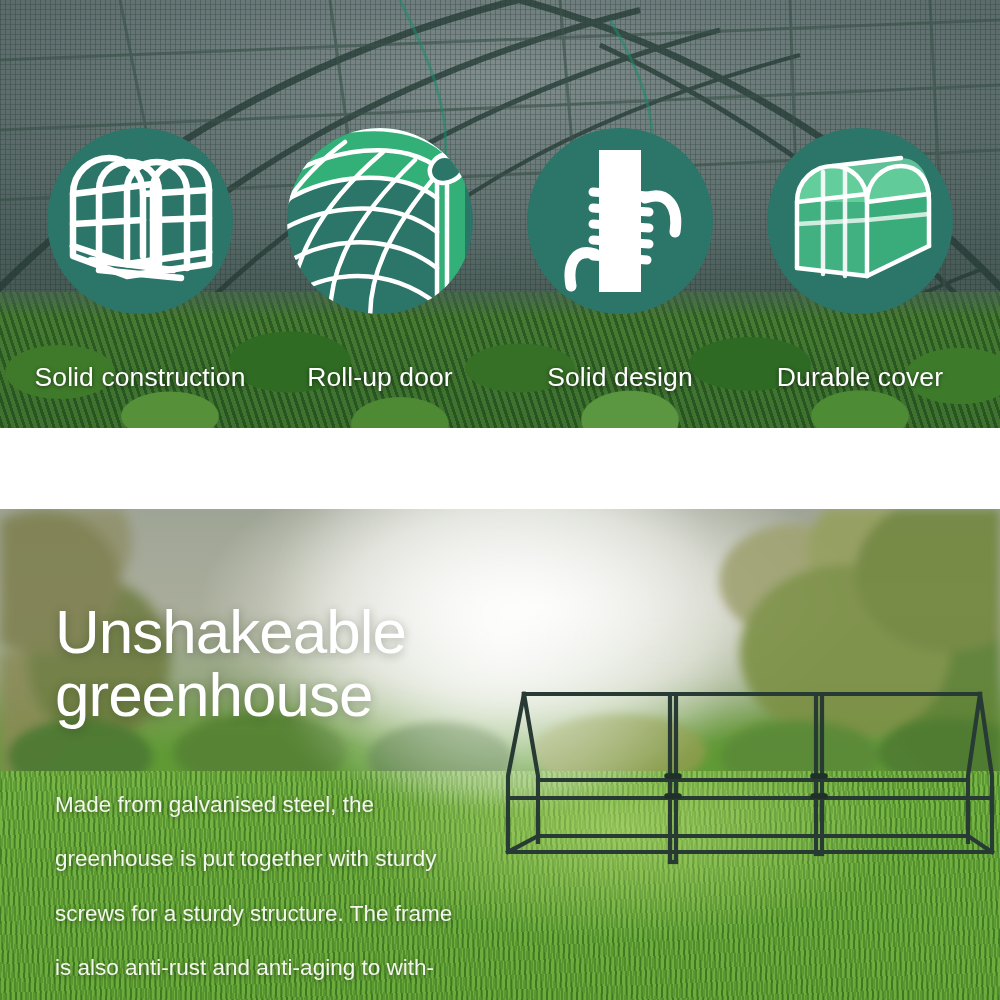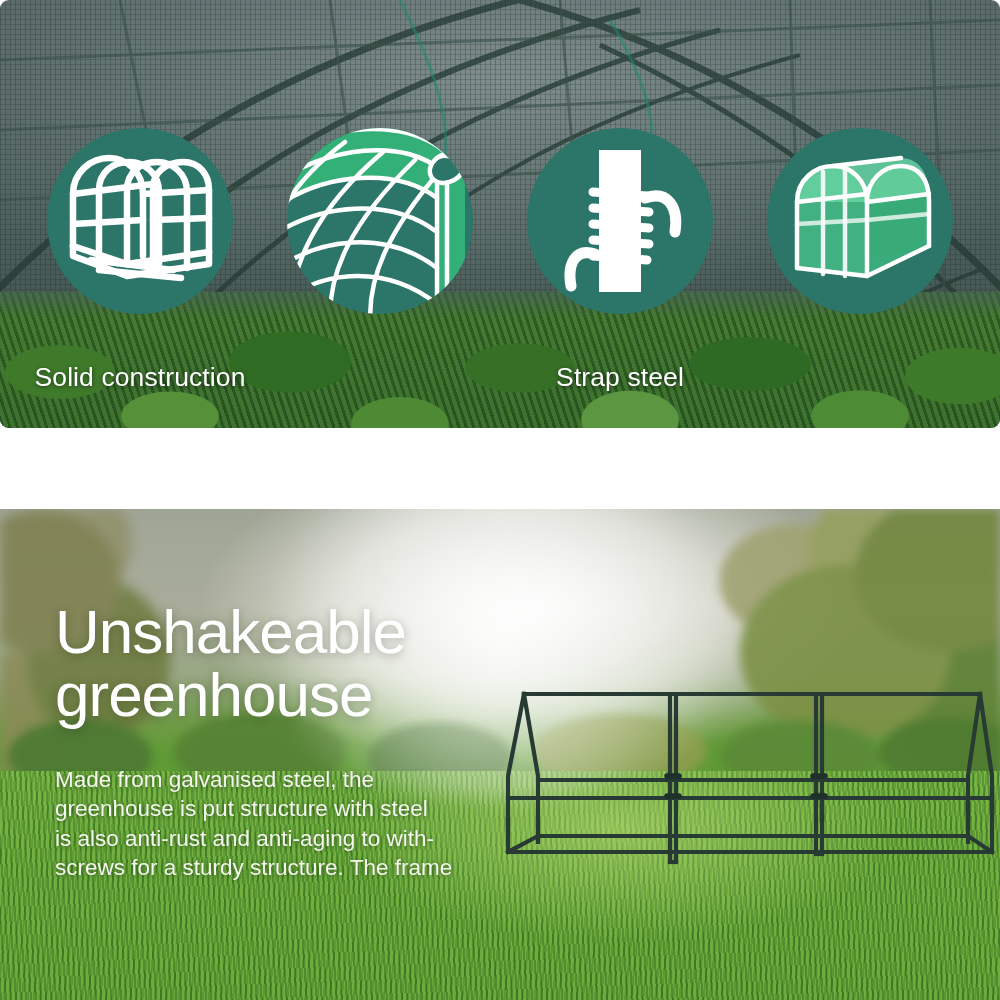--- a/index.html
+++ b/index.html
@@ -1,20 +1,20 @@
 <!DOCTYPE html>
 <html><head>
 <meta charset="utf-8">
 <style>
   html,body{margin:0;padding:0;background:#fff;}
   body{width:1000px;height:1000px;overflow:hidden;font-family:"Liberation Sans",sans-serif;}
   .page{position:relative;width:1000px;height:1000px;overflow:hidden;}
 
   
-  .top-panel{position:absolute;left:0;top:0;width:1000px;height:428px;overflow:hidden;border-radius:9px;}
+  .top-panel{position:absolute;left:0;top:0;width:1000px;height:428px;overflow:hidden;}
   .gh-photo{position:absolute;inset:0;background:
       linear-gradient(180deg, rgba(88,104,104,.25) 0%, rgba(60,80,76,.15) 55%, rgba(20,50,20,.30) 100%),
       radial-gradient(ellipse 70% 55% at 50% 18%, #8d9a99 0%, #6f7f7e 45%, #4e605e 100%);}
   
   .mesh{position:absolute;left:0;top:0;width:1000px;height:330px;opacity:.5;
       background-image:repeating-linear-gradient(90deg, rgba(30,45,42,.55) 0 1px, transparent 1px 5px),
                        repeating-linear-gradient(0deg, rgba(30,45,42,.45) 0 1px, transparent 1px 5px);}
   .hoops{position:absolute;left:0;top:0;width:1000px;height:340px;overflow:hidden;}
   .crops{position:absolute;left:0;top:292px;width:1000px;height:200px;
       background:
@@ -86,21 +86,21 @@
 
   .frame-wrap{position:absolute;left:500px;top:676px;width:500px;height:200px;}
   .frame-wrap svg{display:block;width:500px;height:200px;}
 
   .headline{position:absolute;left:55px;top:600px;width:520px;color:#fff;
       font-size:62px;font-weight:normal;line-height:1.02;letter-spacing:-1px;
       text-shadow:0 2px 10px rgba(40,50,30,.35);}
   .headline .l2{display:block;}
   .body-copy{position:absolute;left:55px;top:765px;width:430px;color:#f2f6ec;
       font-size:22.5px;line-height:1.30;text-shadow:0 1px 5px rgba(30,50,20,.55);}
-  .body-copy span{display:block;white-space:nowrap;}
+  .body-copy span{display:block;white-space:nowrap;margin-top:25px;}
 </style>
 </head>
 <body>
 
 <div class="page">
 
   <div class="top-panel">
     <div class="gh-photo"></div>
     <div class="mesh"></div>
 
@@ -227,21 +227,23 @@
               <path d="M100,92 L162,86" opacity=".75"></path>
             </g>
           </svg>
         </div>
       </div>
 
     </div>
 
     <div class="label-row">
       <div class="feat-label" style="left:20px;">Solid construction</div>
-      <div class="feat-label" style="left:500px;">Strap steel</div>
+      <div class="feat-label" style="left:260px;">Roll-up door</div>
+      <div class="feat-label" style="left:500px;">Solid design</div>
+      <div class="feat-label" style="left:740px;">Durable cover</div>
     </div>
   </div>
 
   <div class="divider"></div>
 
   <div class="bottom-panel">
     <div class="garden"></div>
     <div class="trees-l"></div>
     <div class="trees-r"></div>
     <div class="hedge"></div>
@@ -287,18 +289,18 @@
     </svg>
   </div>
 
   <div class="headline">
     <span>Unshakeable</span>
     <span class="l2">greenhouse</span>
   </div>
 
   <div class="body-copy">
     <span>Made from galvanised steel, the</span>
-    <span>greenhouse is put structure with steel</span>
+    <span>greenhouse is put together with sturdy</span>
+    <span>screws for a sturdy structure. The frame</span>
     <span>is also anti-rust and anti-aging to with-</span>
-    <span>screws for a sturdy structure. The frame</span>
   </div>
 
 </div>
 
 </body></html>

